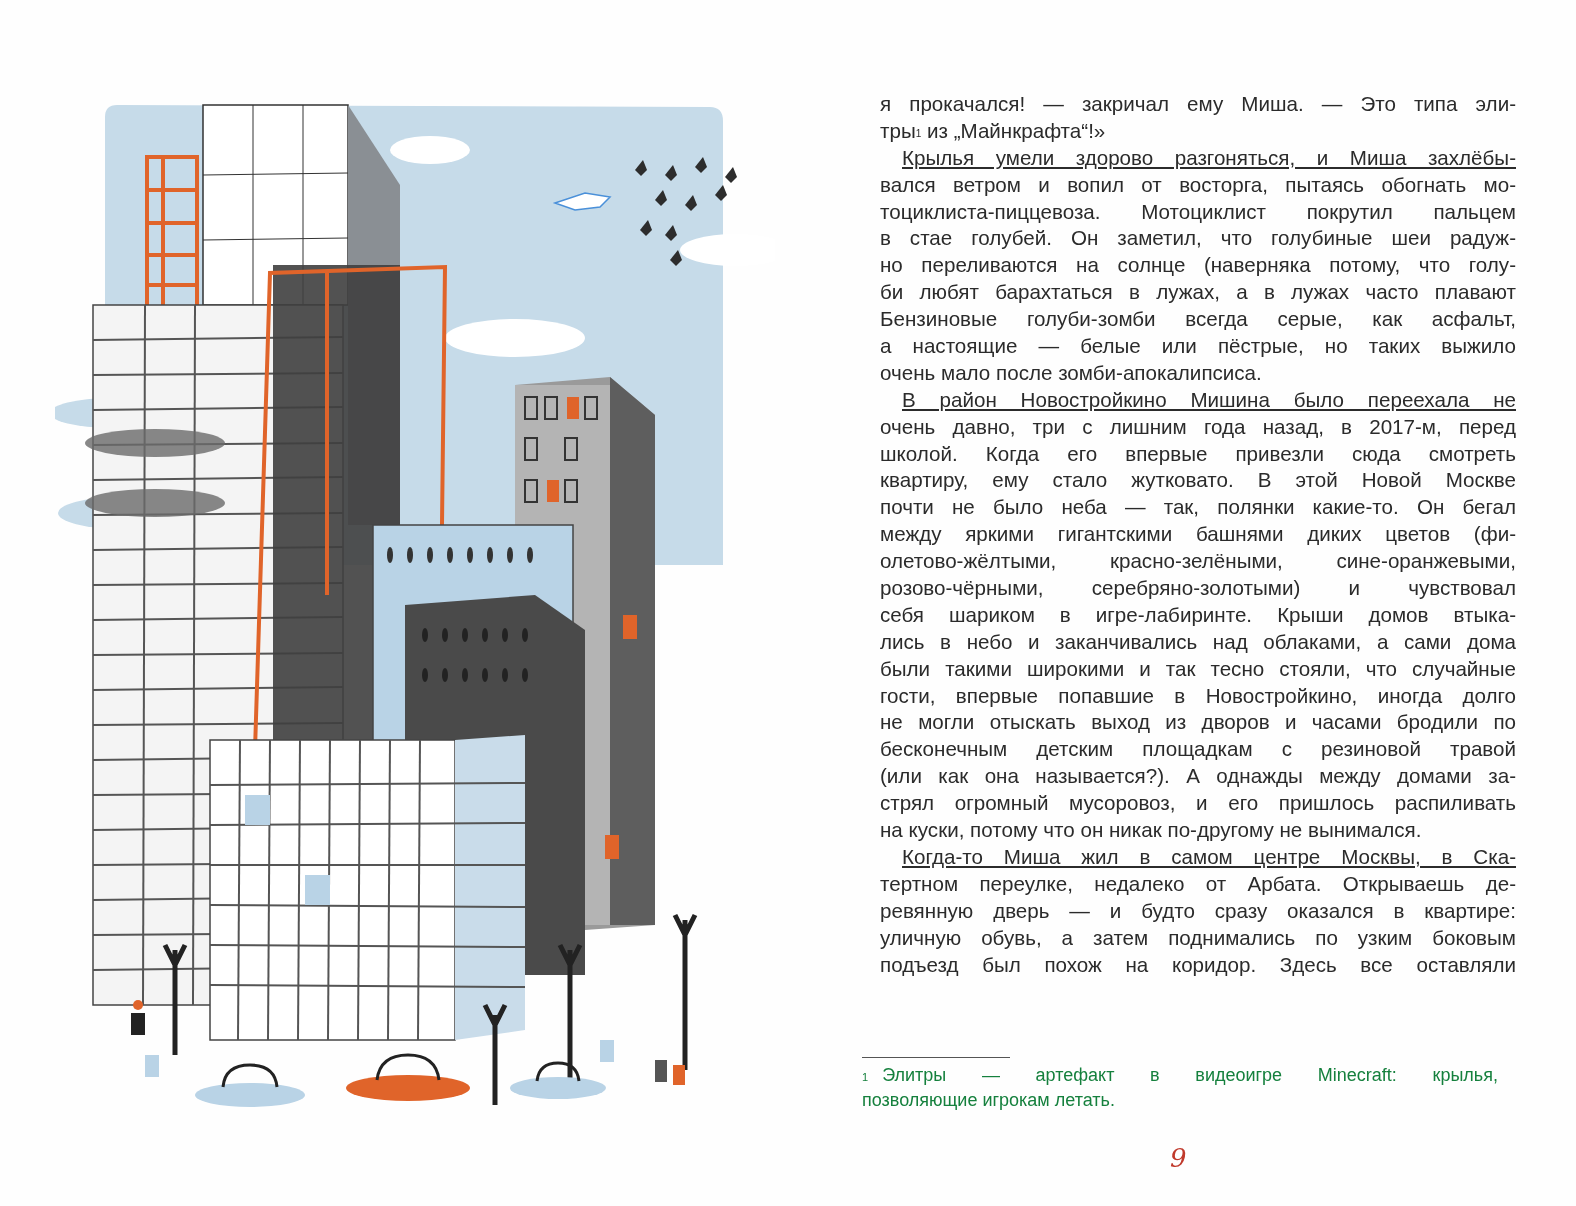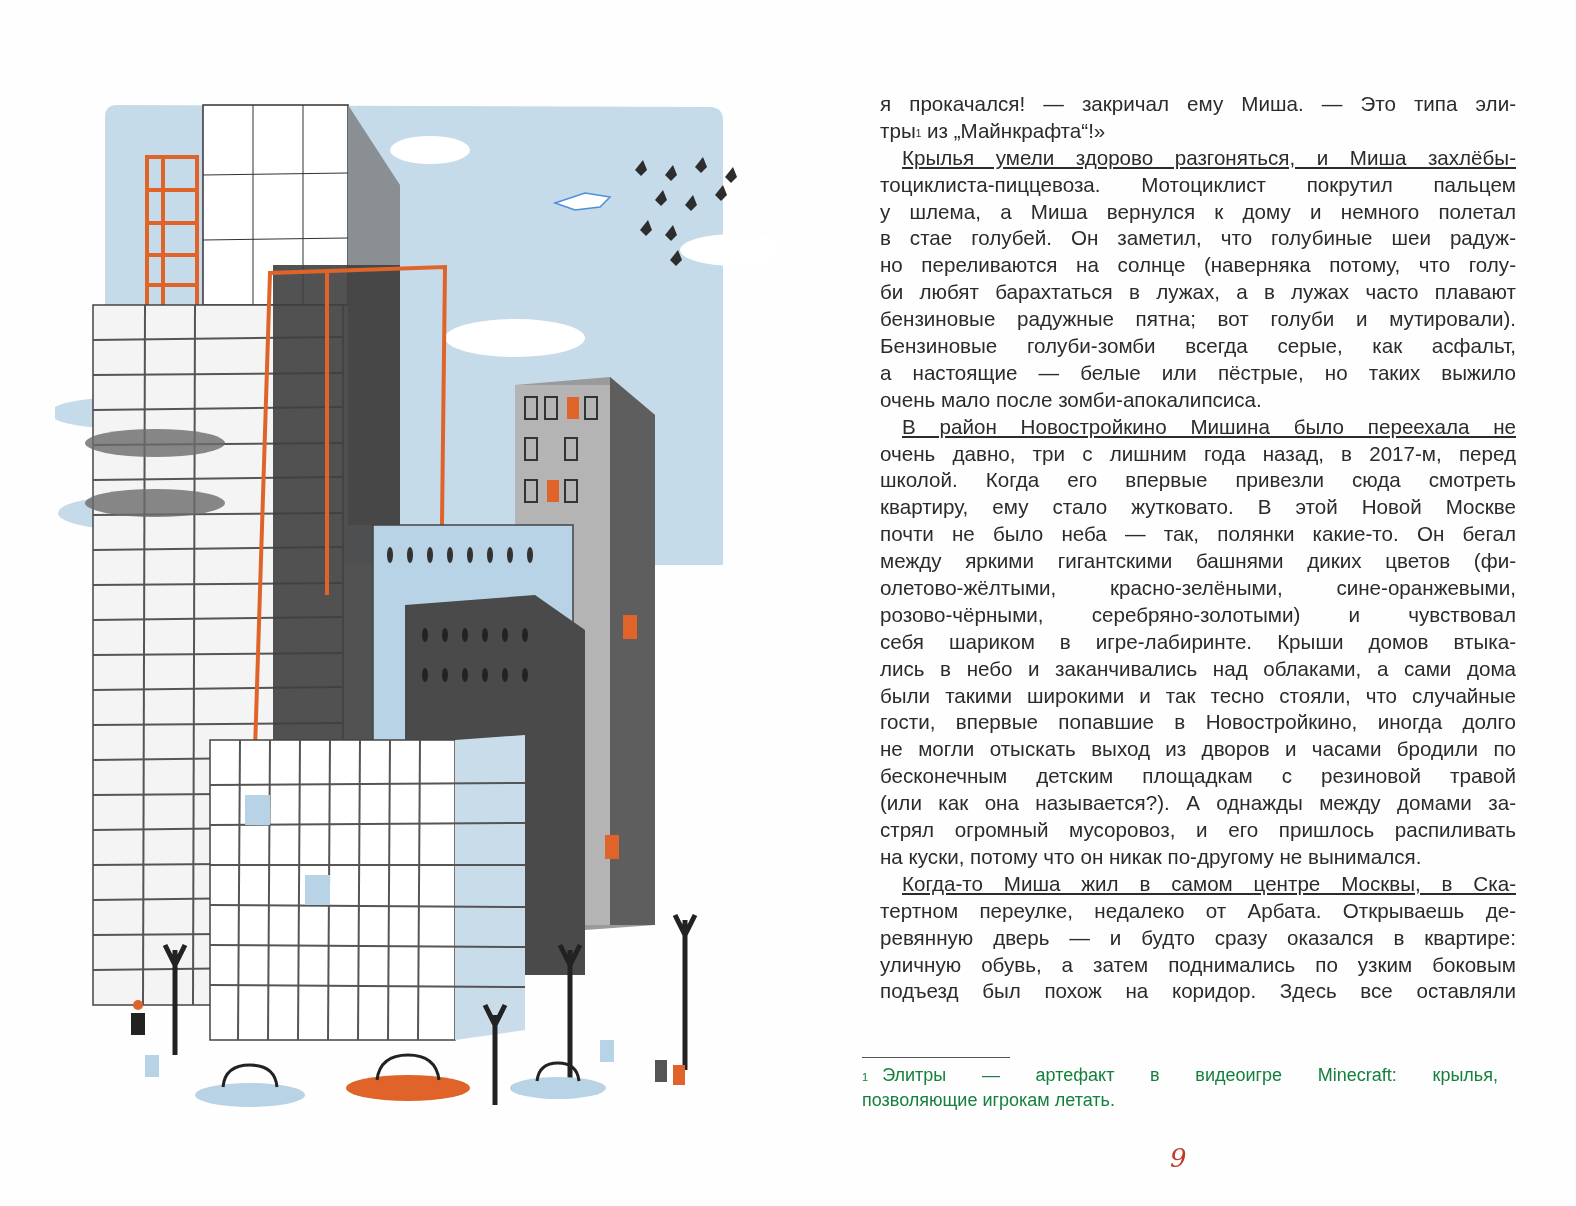--- a/index.html
+++ b/index.html
@@ -191,26 +191,25 @@
         <rect x="618" y="970" width="12" height="20" fill="#e0642a"></rect>
       </g>
     </svg>
   </div>
 
   <div class="text-page">
     <div class="body-text" id="body-text">
         <span class="line"><span>я прокачался! — закричал ему Миша. — Это типа эли-</span></span>
         <span class="line last"><span>тры</span><sup class="ref">1</sup><span> из „Майнкрафта“!»</span></span>
         <span class="line indent"><span>Крылья умели здорово разгоняться, и Миша захлёбы-</span></span>
+        <span class="line"><span>вался ветром и вопил от восторга, пытаясь обогнать мо-</span></span>
         <span class="line"><span>тоциклиста-пиццевоза. Мотоциклист покрутил пальцем</span></span>
-        <span class="line"><span>у шлема, а Миша вернулся к дому и немного полетал</span></span>
         <span class="line"><span>в стае голубей. Он заметил, что голубиные шеи радуж-</span></span>
         <span class="line"><span>но переливаются на солнце (наверняка потому, что голу-</span></span>
         <span class="line"><span>би любят барахтаться в лужах, а в лужах часто плавают</span></span>
-        <span class="line"><span>бензиновые радужные пятна; вот голуби и мутировали).</span></span>
         <span class="line"><span>Бензиновые голуби-зомби всегда серые, как асфальт,</span></span>
         <span class="line"><span>а настоящие — белые или пёстрые, но таких выжило</span></span>
         <span class="line last"><span>очень мало после зомби-апокалипсиса.</span></span>
         <span class="line indent"><span>В район Новостройкино Мишина было переехала не</span></span>
         <span class="line"><span>очень давно, три с лишним года назад, в 2017-м, перед</span></span>
         <span class="line"><span>школой. Когда его впервые привезли сюда смотреть</span></span>
         <span class="line"><span>квартиру, ему стало жутковато. В этой Новой Москве</span></span>
         <span class="line"><span>почти не было неба — так, полянки какие-то. Он бегал</span></span>
         <span class="line"><span>между яркими гигантскими башнями диких цветов (фи-</span></span>
         <span class="line"><span>олетово-жёлтыми, красно-зелёными, сине-оранжевыми,</span></span>

